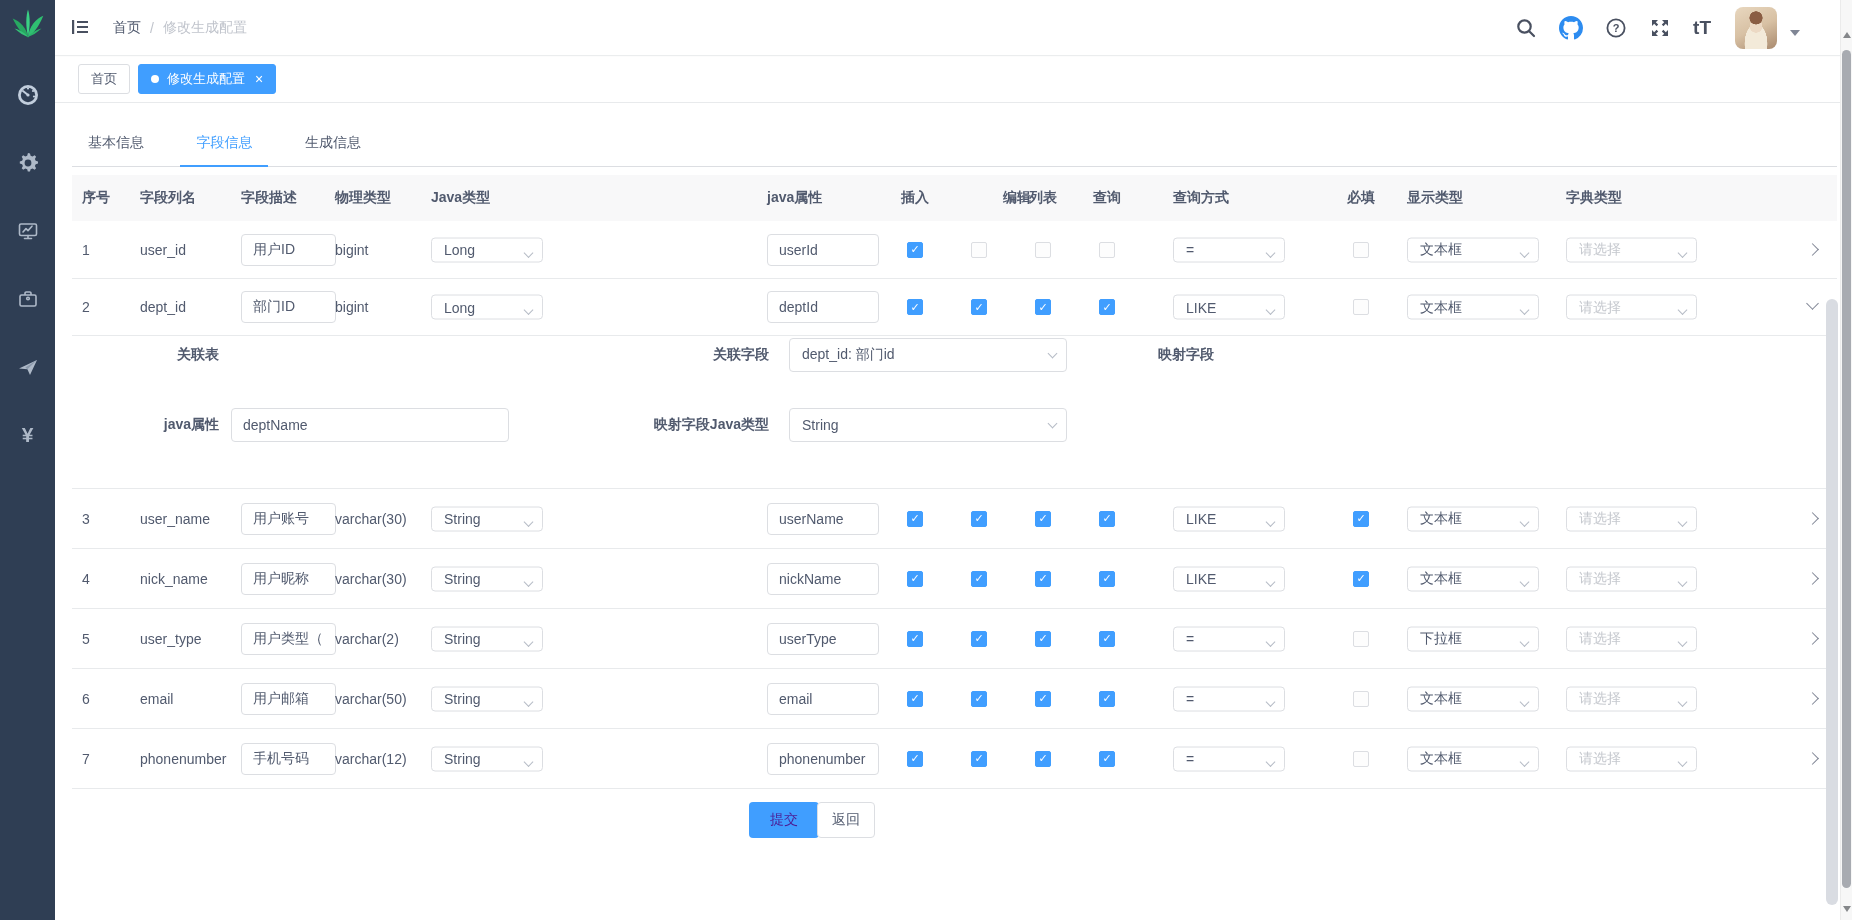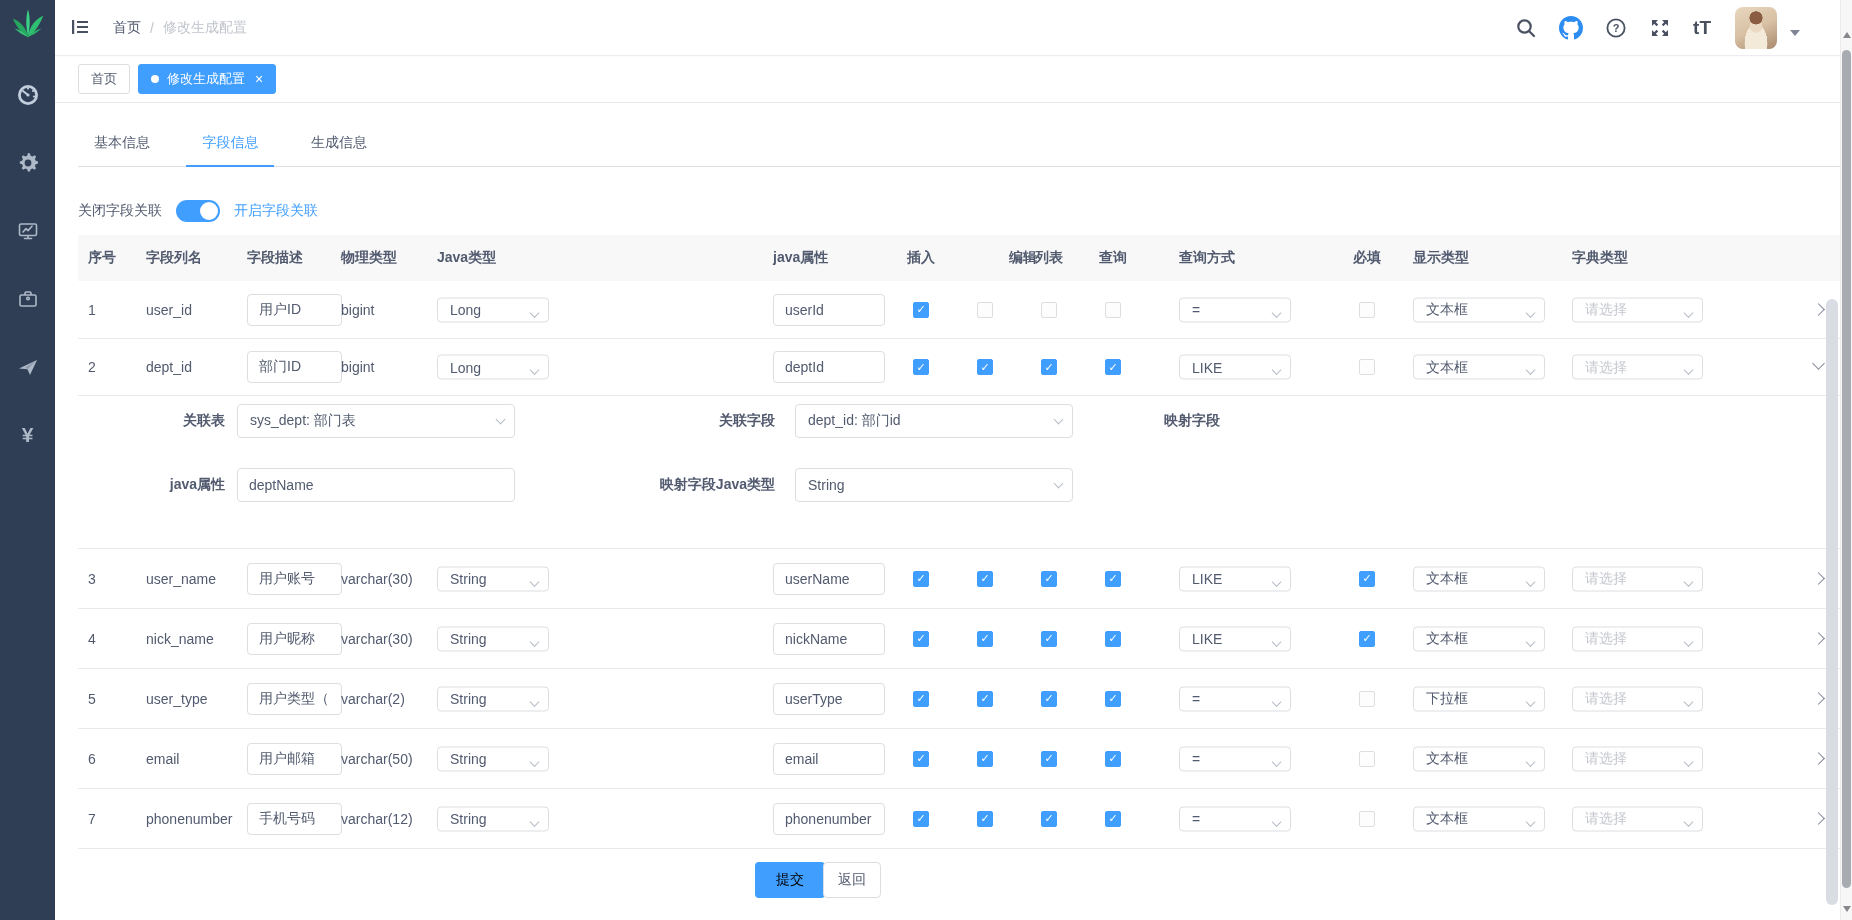--- a/index.html
+++ b/index.html
@@ -39,21 +39,21 @@
 
   
   .tagsbar { height:48px; border-bottom:1px solid #e8eaec; background:#fff; display:flex; align-items:center; padding-left:23px; }
   .tag { height:30px; display:inline-flex; align-items:center; padding:0 12px; border:1px solid #dcdee2;
     border-radius:3px; background:#fff; font-size:13px; color:#515a6e; margin-right:8px; cursor:pointer; }
   .tag.active { background:#409eff; border-color:#409eff; color:#fff; }
   .tag .dot { width:8px; height:8px; border-radius:50%; background:#fff; margin-right:8px; }
   .tag .close-x { margin-left:10px; font-size:14px; }
 
   
-  .content { position:relative; padding-left:23px; background:#fff; }
+  .content { position:relative; padding-left:17px; background:#fff; }
 
   .tabs { margin-top:17px; height:47px; position:relative; border-bottom:1px solid #dcdee2; width:1765px; }
   .tab { display:inline-flex; align-items:center; justify-content:center; height:46px; padding:0 16px;
     margin-right:16px; font-size:14px; color:#515a6e; cursor:pointer; position:relative; }
   .tab.active { color:#409eff; }
   .tab.active::after { content:""; position:absolute; left:0; right:0; bottom:-1px; height:2px; background:#409eff; }
 
   .relation-bar { margin-top:28px; height:32px; display:flex; align-items:center; }
   .rel-label { font-size:14px; color:#515a6e; }
   .switch { width:44px; height:22px; border-radius:11px; background:#409eff; position:relative; margin:0 14px; cursor:pointer; }
@@ -107,34 +107,34 @@
   .cb.checked { background:#409eff; border-color:#409eff; }
   .cb.checked::after { content:"✓"; position:absolute; left:2.5px; top:0.5px; color:#fff; font-size:11px; font-weight:bold; }
 
   .expand-icon { position:absolute; left:1736px; top:50%; margin-top:-5px; width:9px; height:9px;
     border-right:1.6px solid #808695; border-bottom:1.6px solid #808695; transform:rotate(-45deg); cursor:pointer; }
   .expand-icon.open { transform:rotate(45deg); margin-top:-8px; }
 
   
   .exp { position:relative; height:153px; border-top:1px solid #e8eaec; background:#fff; }
   .exp-row { position:absolute; left:0; right:0; height:34px; }
-  .exp-rowA { top:8px;text-align:right; } .exp-rowB { top:72px; }
+  .exp-rowA { top:2px;text-align:right; } .exp-rowB { top:72px; }
   .exp-label { position:absolute; top:0; height:34px; display:flex; align-items:center; justify-content:flex-end;
     font-size:14px; font-weight:bold; color:#515a6e; white-space:nowrap; }
   .exp-field { position:absolute; top:0; height:34px; }
   .exp-field .sel, .exp-field .inp { top:0; transform:none; height:34px; width:100%; }
   .eg0-l { left:0px; width:147px; }   .eg0-f { left:159px; width:278px; }
   .eg1-l { left:450px; width:247px; } .eg1-f { left:717px; width:278px; }
   .eg2-l { left:890px; width:252px; } .eg2-f { left:1154px; width:278px; }
 
   
   .btns { position:relative; height:50px; margin-top:13px; width:1765px; }
   .btn { position:absolute; top:0; height:36px; border-radius:4px; font-size:14px; cursor:pointer;
     display:flex; align-items:center; justify-content:center; border:1px solid transparent; }
-  .btn-submit { left:677px; width:70px; background:#409eff; color:#000000; }
+  .btn-submit { left:677px; width:70px; background:#409eff; color:#4c1d95; }
   .btn-back { left:745px; width:58px; background:#fff; border-color:#dcdee2; color:#515a6e; }
 
   
   .inner-thumb { position:absolute; left:1771px; top:179px; width:12px; height:606px; background:#d9dce2; border-radius:6px; }
   .bscroll { position:fixed; right:0; top:0; width:12px; height:920px; background:#f7f7f7; border-left:1px solid #ebebeb; z-index:30; }
   .bs-up { position:absolute; top:32px; left:2px; width:0; height:0; border-left:4px solid transparent;
     border-right:4px solid transparent; border-bottom:6px solid #85878a; }
   .bs-down { position:absolute; bottom:8px; left:2px; width:0; height:0; border-left:4px solid transparent;
     border-right:4px solid transparent; border-top:6px solid #85878a; }
   .bs-thumb { position:absolute; top:50px; left:1px; width:9px; height:838px; background:#a8abb1; border-radius:5px; }
@@ -269,27 +269,20 @@
   </div>
 
   <div class="content">
 
     <div class="tabs">
       <span class="tab">基本信息</span>
       <span class="tab active">字段信息</span>
       <span class="tab">生成信息</span>
     </div>
 
-    <div class="relation-bar">
-      <span class="rel-label">关闭字段关联</span>
-      <span class="switch">
-          <span class="knob"></span>
-        </span>
-      <span class="rel-link">开启字段关联</span>
-    </div>
 
     <div class="gen-table">
       <div class="t-head">
         <div class="hcell x-no">序号</div>
         <div class="hcell x-col">字段列名</div>
         <div class="hcell x-desc">字段描述</div>
         <div class="hcell x-type">物理类型</div>
         <div class="hcell x-jt">Java类型</div>
         <div class="hcell x-jf">java属性</div>
         <div class="hcell x-cbh1 center">插入</div>
@@ -364,26 +357,20 @@
             </div>
     <div class="sel placeholder x-dict">
               <span>请选择</span>
               <span class="arrow"></span>
             </div>
     <span class="expand-icon open"></span>
   </div>
           <div class="exp">
     <div class="exp-row exp-rowA">
       <span class="exp-label eg0-l">关联表</span>
-      <div class="exp-field eg0-f">
-                <div class="sel">
-                  <span>sys_dept: 部门表</span>
-                  <span class="arrow"></span>
-                </div>
-              </div>
       <span class="exp-label eg1-l">关联字段</span>
       <div class="exp-field eg1-f">
                 <div class="sel">
                   <span>dept_id: 部门id</span>
                   <span class="arrow"></span>
                 </div>
               </div>
       <span class="exp-label eg2-l">映射字段</span>
     </div>
     <div class="exp-row exp-rowB">

